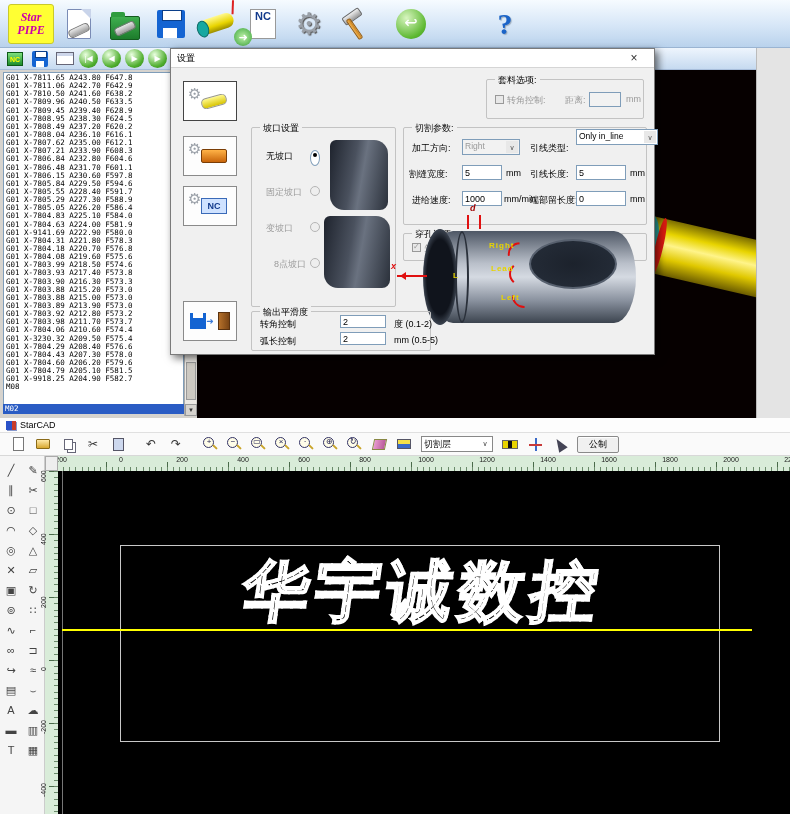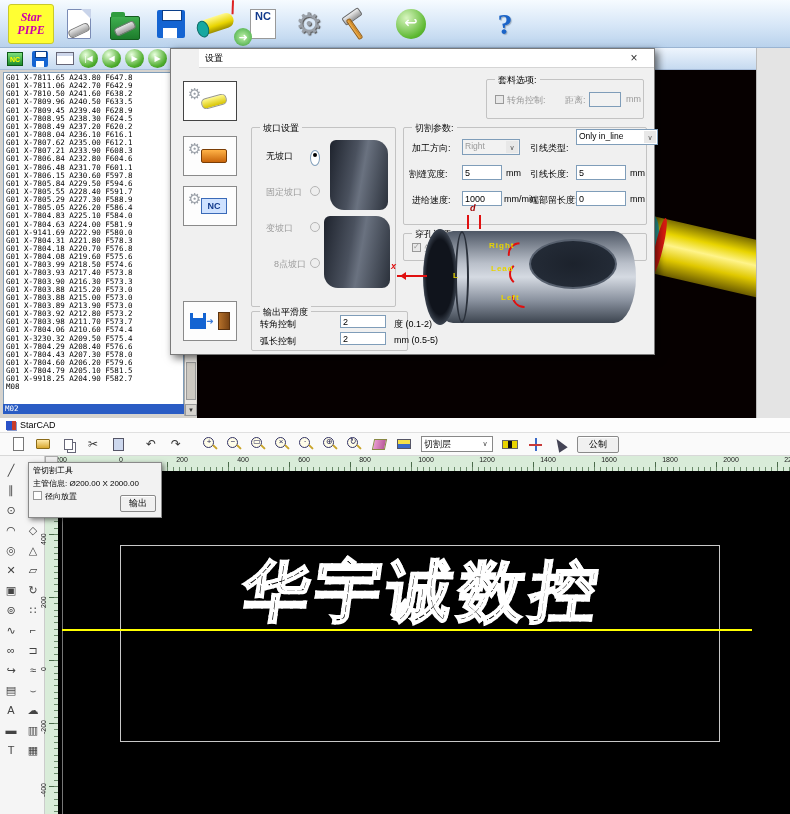--- a/index.html
+++ b/index.html
@@ -47,21 +47,21 @@
   #gscroll .arr{position:absolute;left:0;width:12px;height:12px;background:#d6d3ce;border:1px solid #999;font-size:6px;text-align:center;line-height:11px;color:#333;}
   #gscroll .thumb{position:absolute;left:1px;top:290px;width:10px;height:38px;background:#cdc9c2;border:1px solid #999;}
   
   #viewport{position:absolute;left:197px;top:70px;width:559px;height:348px;background:#060000;overflow:hidden;}
   #rightstrip{position:absolute;left:756px;top:48px;width:34px;height:370px;background:#e4e4e4;border-left:1px solid #bbb;}
   #bigpipe{position:absolute;left:438px;top:168px;width:220px;height:56px;transform:rotate(13deg);
     background:linear-gradient(#7a6c00,#e8d400 25%,#fff48a 45%,#e0c800 70%,#6b5c00);border-radius:10px;z-index:2;}
   #bigpipe .cap{position:absolute;left:-6px;top:-2px;width:26px;height:60px;background:radial-gradient(#5ce0d8,#0f8a84);border-radius:50%;}
   #bigpipe .ring{position:absolute;left:18px;top:-1px;width:8px;height:58px;background:#d81a10;border-radius:50%;}
   
-  #dlg{position:absolute;left:170px;top:48px;width:485px;height:307px;background:#f0f0f0;border:1px solid #7a7a7a;box-shadow:3px 3px 8px rgba(0,0,0,.6);z-index:10;font-size:9px;color:#000;padding-left:28px;}
+  #dlg{position:absolute;left:170px;top:48px;width:485px;height:307px;background:#f0f0f0;border:1px solid #7a7a7a;box-shadow:3px 3px 8px rgba(0,0,0,.6);z-index:10;font-size:9px;color:#000;}
   #dlgtitle{height:19px;background:#fff;border-bottom:1px solid #d5d5d5;display:flex;align-items:center;padding:0 6px;}
   #dlgtitle .t{flex:1;font-size:9px;}
   #dlgclose{width:28px;text-align:center;font-size:12px;color:#333;cursor:pointer;}
   .sideb{position:absolute;left:12px;width:54px;height:40px;background:#fdfdfd;border:1px solid #8a8a8a;display:flex;align-items:center;justify-content:center;cursor:pointer;}
   .sideb .g{font-size:15px;color:#9aa0a8;position:absolute;left:4px;top:4px;line-height:1;}
   .mini-cyl{width:26px;height:11px;border-radius:5px;background:linear-gradient(#fff98e,#d8c400);border:1px solid #998;transform:rotate(-15deg);margin-left:8px;}
   .mini-mach{width:26px;height:14px;background:linear-gradient(#ffb347,#c9650a);border:1px solid #7a3d05;margin-left:8px;border-radius:2px;}
   .mini-nc{width:26px;height:16px;background:#cfe2ff;border:1px solid #3a6ab8;color:#123a8c;font-weight:bold;font-size:9px;text-align:center;line-height:15px;margin-left:8px;}
   .mini-floppy{width:16px;height:16px;background:#1464d2;position:relative;}
   .mini-floppy:before{content:"";position:absolute;left:3px;top:0;width:10px;height:5px;background:#fff;}
@@ -352,21 +352,21 @@
       <div class="rtick" style="left:68px;top:6px"></div>
       <span class="rlab" style="left:59px;top:-6px">d</span>
       <span class="ylab" style="left:78px;top:32px">Right</span>
       <span class="ylab" style="left:80px;top:55px">Lead</span>
       <span class="ylab" style="left:90px;top:84px">Left</span>
       <span class="ylab" style="left:42px;top:62px">L</span>
       <div class="rarrow" style="left:-14px;top:66px;width:30px"></div>
       <span class="rlab" style="left:-20px;top:52px;color:#e01010">x</span>
     </div>
 
-    <div class="grp" style="left:80px;top:262px;width:157px;height:40px">
+    <div class="grp" style="left:80px;top:262px;width:180px;height:40px">
       <span class="lab">输出平滑度</span>
       <span class="flab" style="left:8px;top:6px">转角控制</span>
       <input class="tin" style="left: 88px; top: 3px; width: 46px; height: 13px;" value="2">
       <span class="flab" style="left:142px;top:6px">度 (0.1-2)</span>
       <span class="flab" style="left:8px;top:23px">弧长控制</span>
       <input class="tin" style="left: 88px; top: 20px; width: 46px; height: 13px;" value="2">
       <span class="flab" style="left:142px;top:23px">mm (0.5-5)</span>
     </div>
   </div>
 
@@ -496,20 +496,14 @@
       </div>
     <div id="rcorner"></div>
 
     <div id="canvas">
       <div id="axisline"></div>
       <div id="drawrect"></div>
       <div id="arttext">华宇诚数控</div>
       <div id="yellowline"></div>
     </div>
 
-    <div id="fpanel">
-      <div class="ttl">管切割工具</div>
-      <div class="row"><span>主管信息:</span> <span>Ø200.00 X 2000.00</span></div>
-      <div class="row"><span class="cb"></span><span>径向放置</span></div>
-      <button class="btn" id="outbtn">输出</button>
-    </div>
   </div>
 </div>
 
 </body></html>

